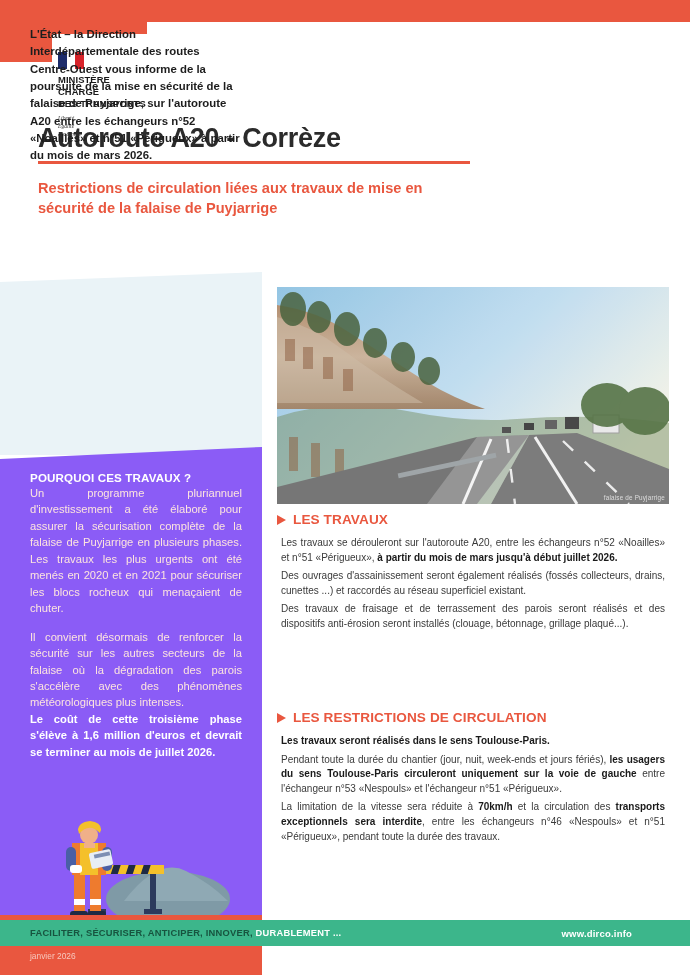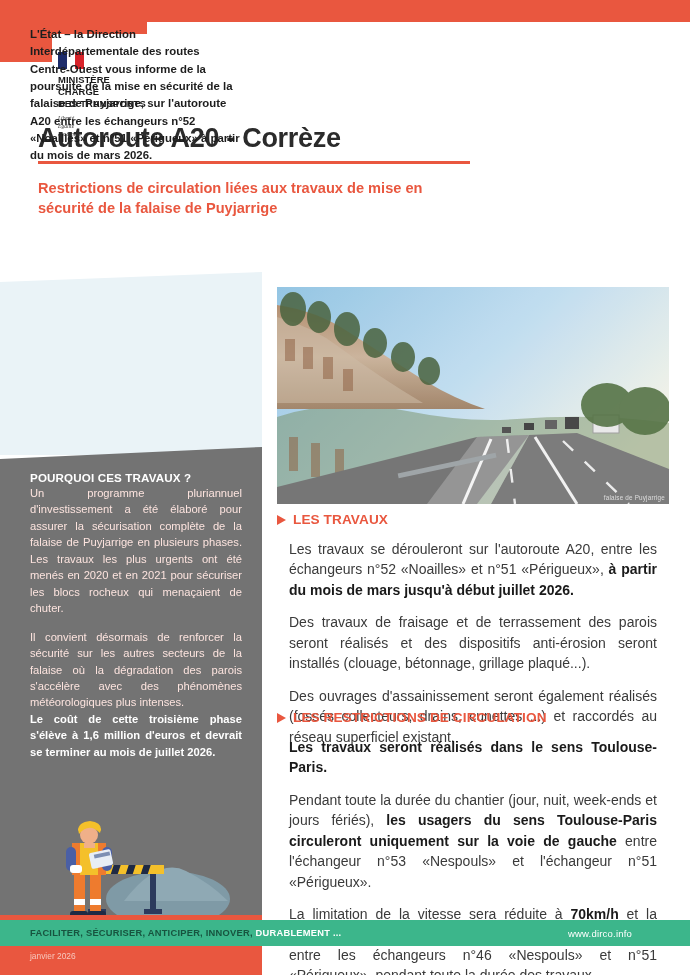--- a/index.html
+++ b/index.html
@@ -63,21 +63,21 @@
     position:absolute;left:0;top:272px;width:262px;height:183px;
     background:#eaf3f7;
     clip-path:polygon(0 10px, 262px 0, 262px 183px, 0 183px);
   }
   .intro-text{
     position:absolute;left:30px;top:26px;width:212px;
     font-size:11.4px;color:#1d1d1d;line-height:1.52;font-weight:bold;
   }
   .red-panel{
     position:absolute;left:0;top:447px;width:262px;height:482px;
-    background:#737373;
+    background:#8b5cf6;
     clip-path:polygon(0 12px, 262px 0, 262px 482px, 0 482px);
   }
   .panel-inner{position:absolute;left:30px;top:24px;width:212px;}
   .panel-h{
     font-size:11.6px;font-weight:bold;color:#ffffff;letter-spacing:.15px;
     margin-bottom:1px;
   }
   .panel-p{
     font-size:11.2px;color:#fde4df;line-height:1.47;text-align:justify;
     margin:0 0 12px 0;
@@ -104,41 +104,41 @@
     display:flex;align-items:center;gap:7px;
     font-size:13.6px;font-weight:bold;color:#e9573f;letter-spacing:.1px;
     margin-bottom:9px;
   }
   .tri{
     width:0;height:0;border-left:9px solid #e9573f;
     border-top:5.5px solid transparent;border-bottom:5.5px solid transparent;
     flex:none;
   }
   .body-p{
-    font-size:14px;color:#3a3a3a;line-height:1.46;text-align:justify;
-    margin:12px;
+    font-size:10px;color:#3a3a3a;line-height:1.46;text-align:justify;
+    margin:4px;
   }
   .body-p b{color:#1a1a1a;}
   .body-p.dark{color:#1a1a1a;}
 
   
   .footer-red{
     position:absolute;left:0;bottom:0;width:262px;height:60px;background:#e9573f;
   }
   .footer-green{
     position:absolute;left:0;bottom:29px;width:690px;height:26px;background:#3cb68b;
     display:flex;align-items:center;
   }
   .tagline{
     margin-left:30px;font-size:9.3px;font-weight:bold;color:#17543f;
     letter-spacing:.25px;
   }
   .tagline em{font-style:normal;color:#ffffff;}
   .site{
-    position:absolute;right:58px;font-size:9.5px;font-weight:normal;color:#ffffff;
+    position:absolute;right:58px;font-size:9.5px;font-weight:bold;color:#ffffff;
     letter-spacing:.2px;
   }
   .date{
     position:absolute;left:30px;bottom:14px;font-size:8.4px;color:#f7c9bf;
   }
 </style>
 </head>
 <body>
 
 <div class="page">
@@ -276,22 +276,22 @@
   </div>
 
   <div class="sec" style="top:512px;">
     <div class="sec-head">
       <span class="tri"></span>
       <span>LES TRAVAUX</span>
     </div>
     <p class="body-p">
       <span>Les travaux se dérouleront sur l'autoroute A20, entre les échangeurs n°52 «Noailles» et n°51 «Périgueux», </span><b>à partir du mois de mars jusqu'à début juillet 2026.</b>
     </p>
+    <p class="body-p">Des ouvrages d'assainissement seront également réalisés (fossés collecteurs, drains, cunettes ...) et raccordés au réseau superficiel existant.</p>
     <p class="body-p">Des travaux de fraisage et de terrassement des parois seront réalisés et des dispositifs anti-érosion seront installés (clouage, bétonnage, grillage plaqué...).</p>
-    <p class="body-p">Des ouvrages d'assainissement seront également réalisés (fossés collecteurs, drains, cunettes ...) et raccordés au réseau superficiel existant.</p>
   </div>
 
   <div class="sec" style="top:710px;">
     <div class="sec-head">
       <span class="tri"></span>
       <span>LES RESTRICTIONS DE CIRCULATION</span>
     </div>
     <p class="body-p dark" style="font-weight:bold;">Les travaux seront réalisés dans le sens Toulouse-Paris.</p>
     <p class="body-p">
       <span>Pendant toute la durée du chantier (jour, nuit, week-ends et jours fériés), </span><b>les usagers du sens Toulouse-Paris circuleront uniquement sur la voie de gauche</b><span> entre l'échangeur n°53 «Nespouls» et l'échangeur n°51 «Périgueux».</span>

